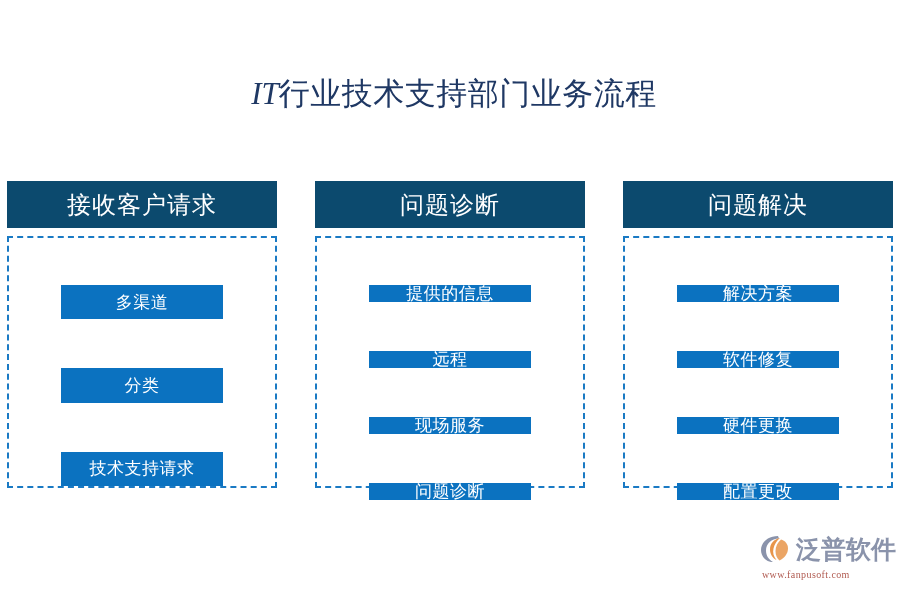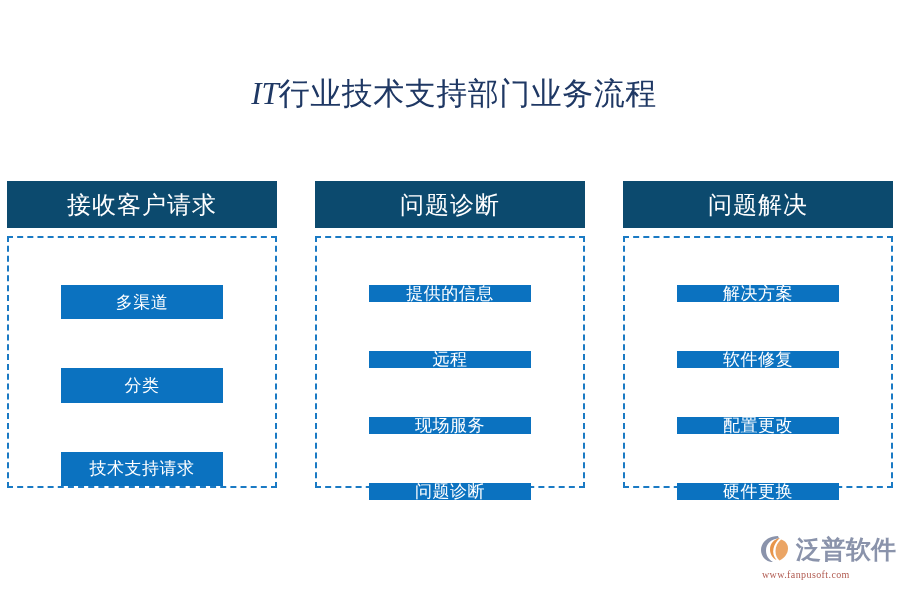--- a/index.html
+++ b/index.html
@@ -172,22 +172,22 @@
         <div class="item-box">现场服务</div>
         <div class="item-box">问题诊断</div>
       </div>
     </div>
 
     <div class="column">
       <div class="column-header">问题解决</div>
       <div class="column-body">
         <div class="item-box">解决方案</div>
         <div class="item-box">软件修复</div>
+        <div class="item-box">硬件更换</div>
         <div class="item-box">配置更改</div>
-        <div class="item-box">硬件更换</div>
       </div>
     </div>
 
   </div>
 
   <div id="brand">
     <div id="brand-row">
       <span id="brand-mark">
         <svg width="34" height="30" viewBox="0 0 34 30" xmlns="http://www.w3.org/2000/svg">
           <path d="M18 2 C8 2 1 8.5 1 16 C1 22.5 6 28 13 28 C8.5 25.5 6 21.5 6 16.5 C6 9.5 11.5 4.5 19 4.5 Z" fill="#8a93ab"></path>

